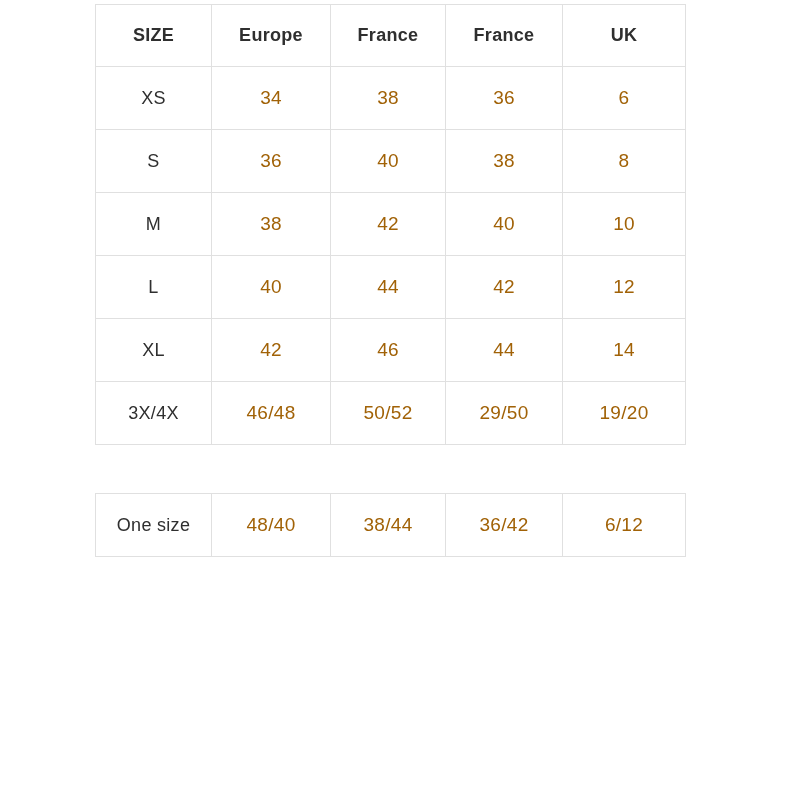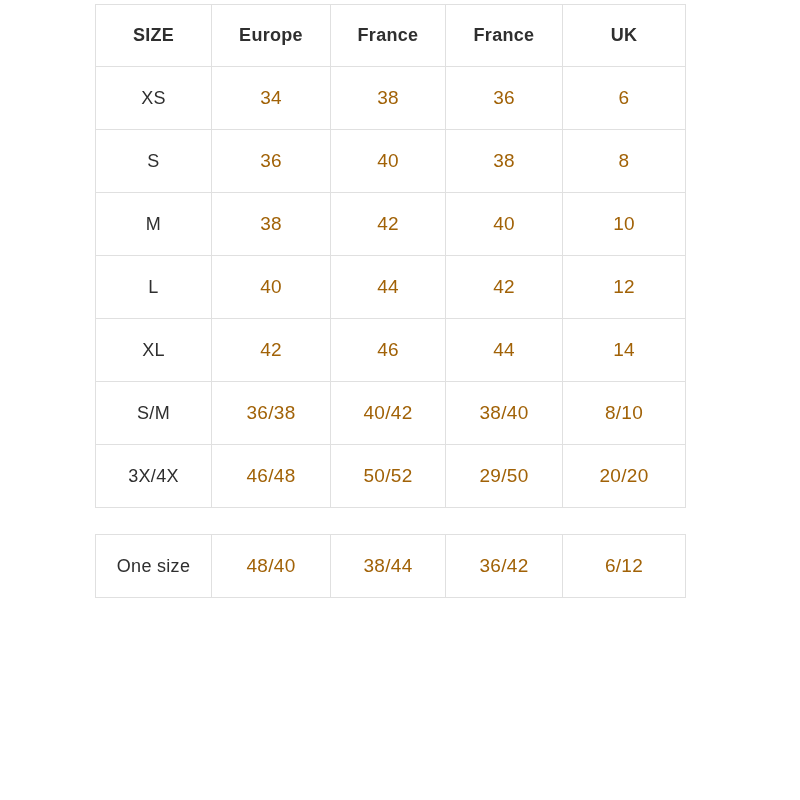--- a/index.html
+++ b/index.html
@@ -16,21 +16,21 @@
     height: 800px;
     overflow: hidden;
   }
   table.size-table {
     border-collapse: collapse;
     table-layout: fixed;
     margin-left: 95px;
     background: #ffffff;
   }
   table.size-table.main { margin-top: 4px; }
-  table.size-table.secondary { margin-top: 26px; }
+  table.size-table.secondary { margin-top: 48px; }
   table.size-table th,
   table.size-table td {
     border: 1px solid #e0e0e0;
     text-align: center;
     vertical-align: middle;
     padding: 0;
     letter-spacing: 0.3px;
   }
   table.size-table th {
     height: 61px;
@@ -108,32 +108,25 @@
         <td>12</td>
       </tr>
       <tr>
         <td class="size-col">XL</td>
         <td>42</td>
         <td>46</td>
         <td>44</td>
         <td>14</td>
       </tr>
       <tr>
-        <td class="size-col">S/M</td>
-        <td>36/38</td>
-        <td>40/42</td>
-        <td>38/40</td>
-        <td>8/10</td>
-      </tr>
-      <tr>
         <td class="size-col">3X/4X</td>
         <td>46/48</td>
         <td>50/52</td>
         <td>29/50</td>
-        <td>20/20</td>
+        <td>19/20</td>
       </tr>
     </tbody>
   </table>
 
   <table class="size-table secondary">
     <colgroup>
       <col class="c0">
         <col class="c1">
         <col class="c2">
         <col class="c3">

